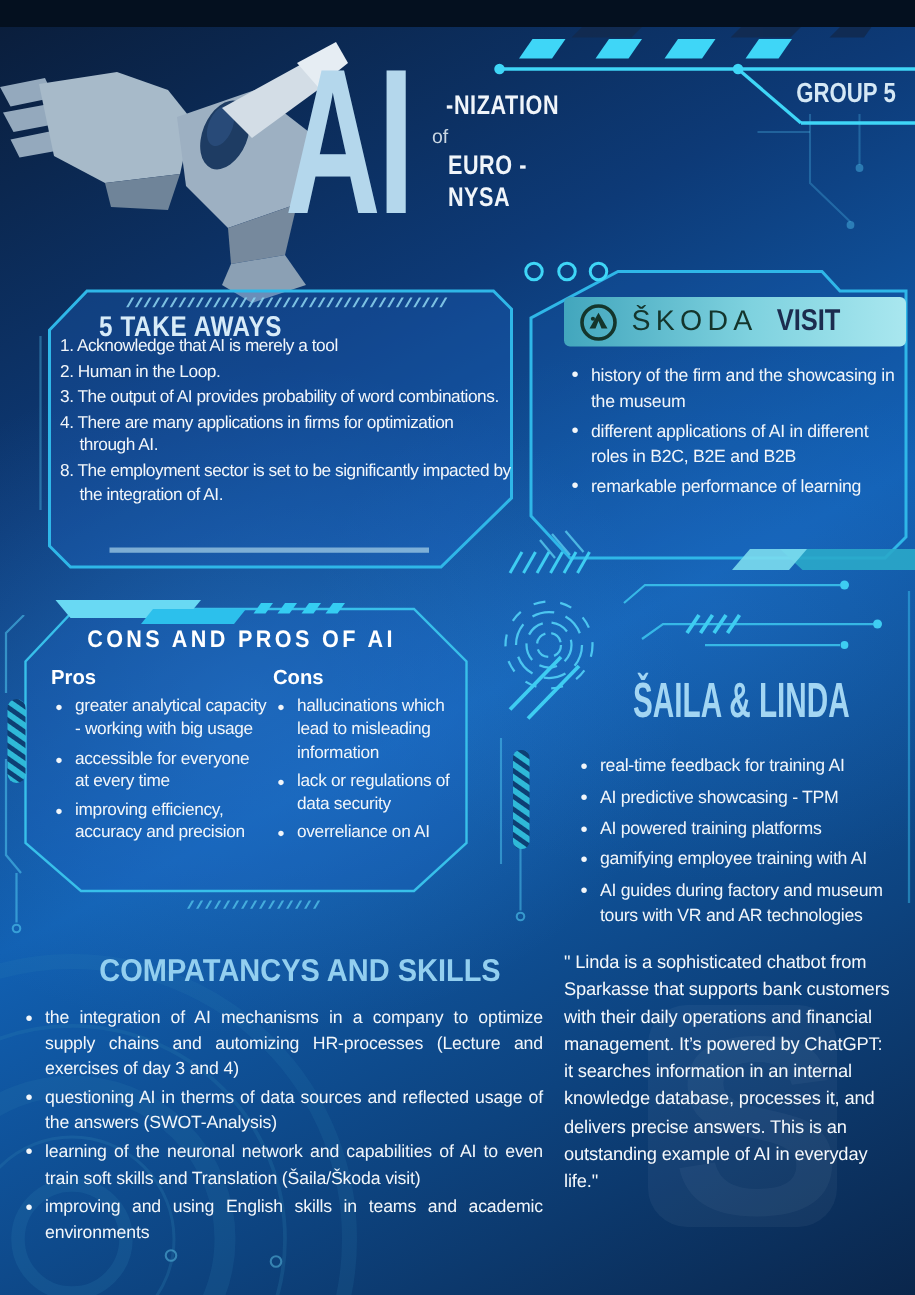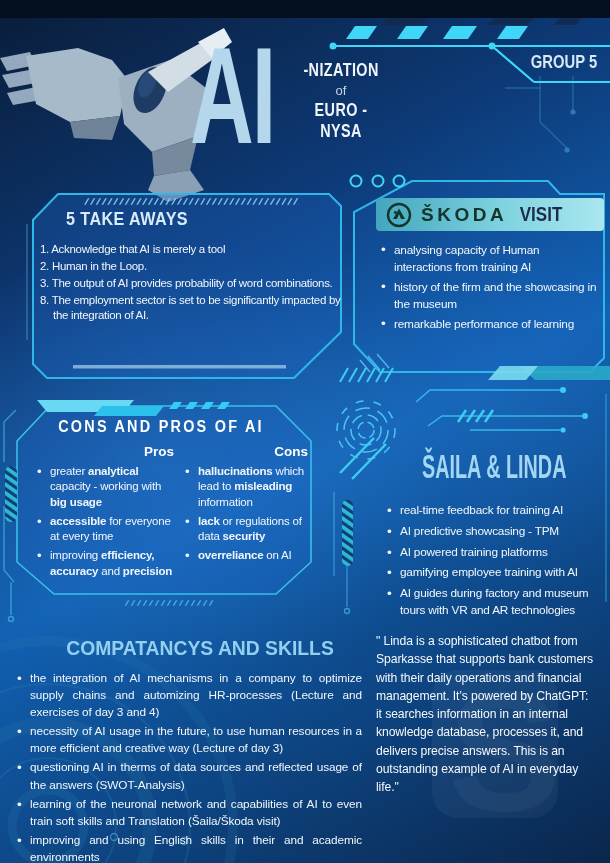--- a/index.html
+++ b/index.html
@@ -5,53 +5,53 @@
   html,body { margin:0; padding:0; background:#04101f; }
   .canvas { position:relative; width:610px; height:863px; overflow:hidden;
     font-family:"Liberation Sans", sans-serif;
     background: linear-gradient(152deg,#0a1e3c 0%,#0d3a77 28%,#1160b2 52%,#0d437f 76%,#0a2448 100%); }
   .canvas::before { content:""; position:absolute; inset:0; pointer-events:none;
     background:
       radial-gradient(ellipse 430px 330px at 27% 52%, rgba(64,150,235,.30), transparent 68%),
       radial-gradient(ellipse 380px 260px at 78% 45%, rgba(50,130,220,.22), transparent 70%); }
   .canvas * { box-sizing:border-box; }
   .abs { position:absolute; }
-  b { font-weight:bold; }
+  b { font-weight:normal; }
 
   
   .ai-big { font-size:138px; line-height:1; font-weight:bold; color:#b4d7ec;
     transform:scaleX(.64); transform-origin:left top; letter-spacing:-3px; }
-  .sub-stack { width:106px; text-align:center; color:#f0f5fa; }
+  .sub-stack { width:106px; color:#f0f5fa; }
   .sub-l1,.sub-l3 { font-size:18px; font-weight:bold; letter-spacing:.5px;
     display:inline-block; transform:scaleX(.8); }
   .sub-l2 { font-size:13px; color:#c9d6e2; margin:2px 0; }
   .group5 { font-size:18.5px; font-weight:bold; color:#d5e8f5; text-align:center;
     transform:scaleX(.8); transform-origin:center top; }
 
   .h-take { font-size:19px; font-weight:bold; color:#d7ebf8; letter-spacing:.5px;
     transform:scaleX(.85); transform-origin:left top; }
   .ta-list { list-style:none; margin:0; padding:0; color:#f2f6fa;
     font-size:11.5px; letter-spacing:-.3px; line-height:1.38; }
   .ta-list li { padding-left:13px; text-indent:-13px; margin-bottom:1px; }
 
   .skoda-bar { display:flex; align-items:center; gap:9px; padding:0 10px;
     border-radius:4px; background:linear-gradient(90deg,#42a6bd 0%,#7fd2df 55%,#a9e7ef 100%); }
-  .skoda-brand { font-size:19px; font-weight:bold; letter-spacing:3.5px; color:#14352c; }
+  .skoda-brand { font-size:19px; font-weight:normal; letter-spacing:3.5px; color:#14352c; }
   .skoda-visit { font-size:20px; font-weight:bold; color:#1c2c4f;
     display:inline-block; transform:scaleX(.85); }
 
   .blt { list-style:none; margin:0; padding:0; color:#f2f6fa; }
   .blt li { position:relative; padding-left:14px; }
   .blt li::before { content:"•"; position:absolute; left:1px; top:-1px; font-size:1.15em; }
   .sk-list { font-size:11.8px; letter-spacing:-.2px; line-height:1.4; }
   .sk-list li { margin-bottom:4px; }
 
   .h-cp { font-size:16px; font-weight:bold; color:#ffffff; letter-spacing:2.5px;
     text-align:center; transform:scaleX(.9); transform-origin:center top; }
-  .cp-h3 { font-size:13.5px; font-weight:bold; color:#ffffff; text-align:right; margin:0; }
+  .cp-h3 { font-size:13.5px; font-weight:bold; color:#ffffff; text-align:left; margin:0; }
   .cp-list { font-size:11.5px; letter-spacing:-.2px; line-height:1.33; }
   .cp-list li { margin-bottom:4px; }
 
   .h-saila { font-size:33px; font-weight:bold; color:#a3d6f3; text-align:center;
     letter-spacing:0; transform:scaleX(.6); transform-origin:center top; white-space:nowrap; }
   .sl-list { font-size:11.8px; letter-spacing:-.2px; line-height:1.42; }
   .sl-list li { margin-bottom:4px; }
 
   .h-skills { font-size:21px; font-weight:bold; color:#93cfef; text-align:center;
     transform:scaleX(.92); transform-origin:center top; }
@@ -151,24 +151,25 @@
   <div class="abs" style="left:24px;top:170px;width:322px;height:200px">
     <svg class="abs" style="left:0;top:0" width="322" height="200">
       <polygon points="34,6 305,6 317,18 317,144 270,190 23,190 9,176 9,32" fill="rgba(30,104,198,.30)" stroke="#2fb7e8" stroke-width="2"></polygon>
       <path d="M 3 36 L 3 152" stroke="rgba(80,190,235,.4)" stroke-width="1.5" fill="none"></path>
       <g transform="translate(64,10) skewX(-30)">
         <line x1="0" y1="3.5" x2="214" y2="3.5" stroke="#8fd7f2" stroke-width="6.5" stroke-dasharray="1.6 4.2" opacity=".85"></line>
       </g>
       <rect x="49" y="177" width="213" height="3.5" fill="rgba(165,208,232,.72)"></rect>
     </svg>
     <div class="abs h-take" style="left:42px;top:20px">5 TAKE AWAYS</div>
-    <ol class="abs ta-list" style="left:16px;top:54px;width:302px">
+    <ol class="abs ta-list" style="left:16px;top:36px;width:302px">
         <li>1. Acknowledge that AI is merely a tool</li>
         <li>2. Human in the Loop.</li>
         <li>3. The output of AI  provides probability of word combinations.</li>
+        <li>4. There are many applications in firms for optimization through AI.</li>
         <li>8. The employment sector is set to be significantly impacted by the integration of AI.</li>
       </ol>
   </div>
 
   <div class="abs" style="left:344px;top:150px;width:266px;height:212px">
     <svg class="abs" style="left:0;top:0" width="266" height="212">
       <path d="M 68 13 H 204 L 216 26 H 260 V 190 L 246 204 H 36 L 10 176 V 44 Z" fill="rgba(30,105,200,.18)" stroke="#2fb7e8" stroke-width="2"></path>
       <g fill="none" stroke="#3fd6f7" stroke-width="2">
         <circle cx="12" cy="13" r="5.5"></circle>
           <circle cx="34" cy="13" r="5.5"></circle>
@@ -183,22 +184,22 @@
     <div class="abs skoda-bar" style="left:32px;top:30px;width:228px;height:33px">
       <svg width="26" height="26" viewBox="0 0 26 26">
         <circle cx="13" cy="13" r="11" fill="none" stroke="#14352c" stroke-width="2.4"></circle>
         <path d="M7 17 L13 6.5 L19 17 L15 17 L13 12 L11 17 Z" fill="#14352c"></path>
         <circle cx="9.3" cy="10.5" r="1.4" fill="#14352c"></circle>
       </svg>
       <span class="skoda-brand">ŠKODA</span>
       <span class="skoda-visit">VISIT</span>
     </div>
     <ul class="abs blt sk-list" style="left:36px;top:74px;width:218px">
-        <li>analysing capacity of  Human interactions from training AI</li>
         <li>history of the firm and the showcasing in the museum</li>
+        <li>different applications of AI in different roles in B2C, B2E and B2B</li>
         <li>remarkable performance of learning</li>
       </ul>
   </div>
 
   <div class="abs" style="left:8px;top:380px;width:306px;height:218px">
     <svg class="abs" style="left:0;top:0" width="306" height="218">
       <polygon points="42,8 268,8 303,43 303,164 268,196 46,196 9,164 9,43" fill="rgba(28,100,195,.25)" stroke="#38c0ea" stroke-width="1.6"></polygon>
       <polygon points="29,2 126,2 116,14 39,14" fill="#69d9f3"></polygon>
       <polygon points="94,8 156,8 148,18 86,18" fill="#2cc0ec"></polygon>
       <g fill="#35cdf2">
@@ -281,24 +282,23 @@
       <li>real-time feedback for training AI</li>
       <li>AI predictive showcasing - TPM</li>
       <li>AI powered training platforms</li>
       <li>gamifying employee training with AI</li>
       <li>AI guides during factory and museum tours with VR and AR technologies</li>
     </ul>
 
   <div class="abs h-skills" style="left:40px;top:618px;width:320px">COMPATANCYS AND SKILLS</div>
   <ul class="abs blt skill-list" style="left:14px;top:652px;width:348px">
       <li>the integration of AI mechanisms in a company to optimize supply chains and automizing HR-processes (Lecture and exercises of day 3 and 4)</li>
-      <li>necessity of AI usage in the future, to use human resources in a more efficient and creative way (Lecture of day 3)</li>
       <li>questioning AI in therms of data sources and reflected usage of the answers (SWOT-Analysis)</li>
       <li>learning of the neuronal network and capabilities of AI to even train soft skills and Translation (Šaila/Škoda visit)</li>
-      <li>improving and using English skills in their and academic environments</li>
+      <li>improving and using English skills in teams and academic environments</li>
     </ul>
 
   <div class="abs wm-box" style="left:432px;top:652px;width:126px;height:148px"></div>
   <div class="abs wm-s" style="left:448px;top:648px">S</div>
   <p class="abs quote" style="left:376px;top:614px;width:218px;margin:0">" Linda is a sophisticated chatbot from Sparkasse that supports bank customers with their daily operations and financial management. It’s powered by ChatGPT: it searches information in an internal knowledge database, processes it, and delivers precise answers. This is an outstanding example of AI in everyday life."</p>
 
 </div>
 
 
 

